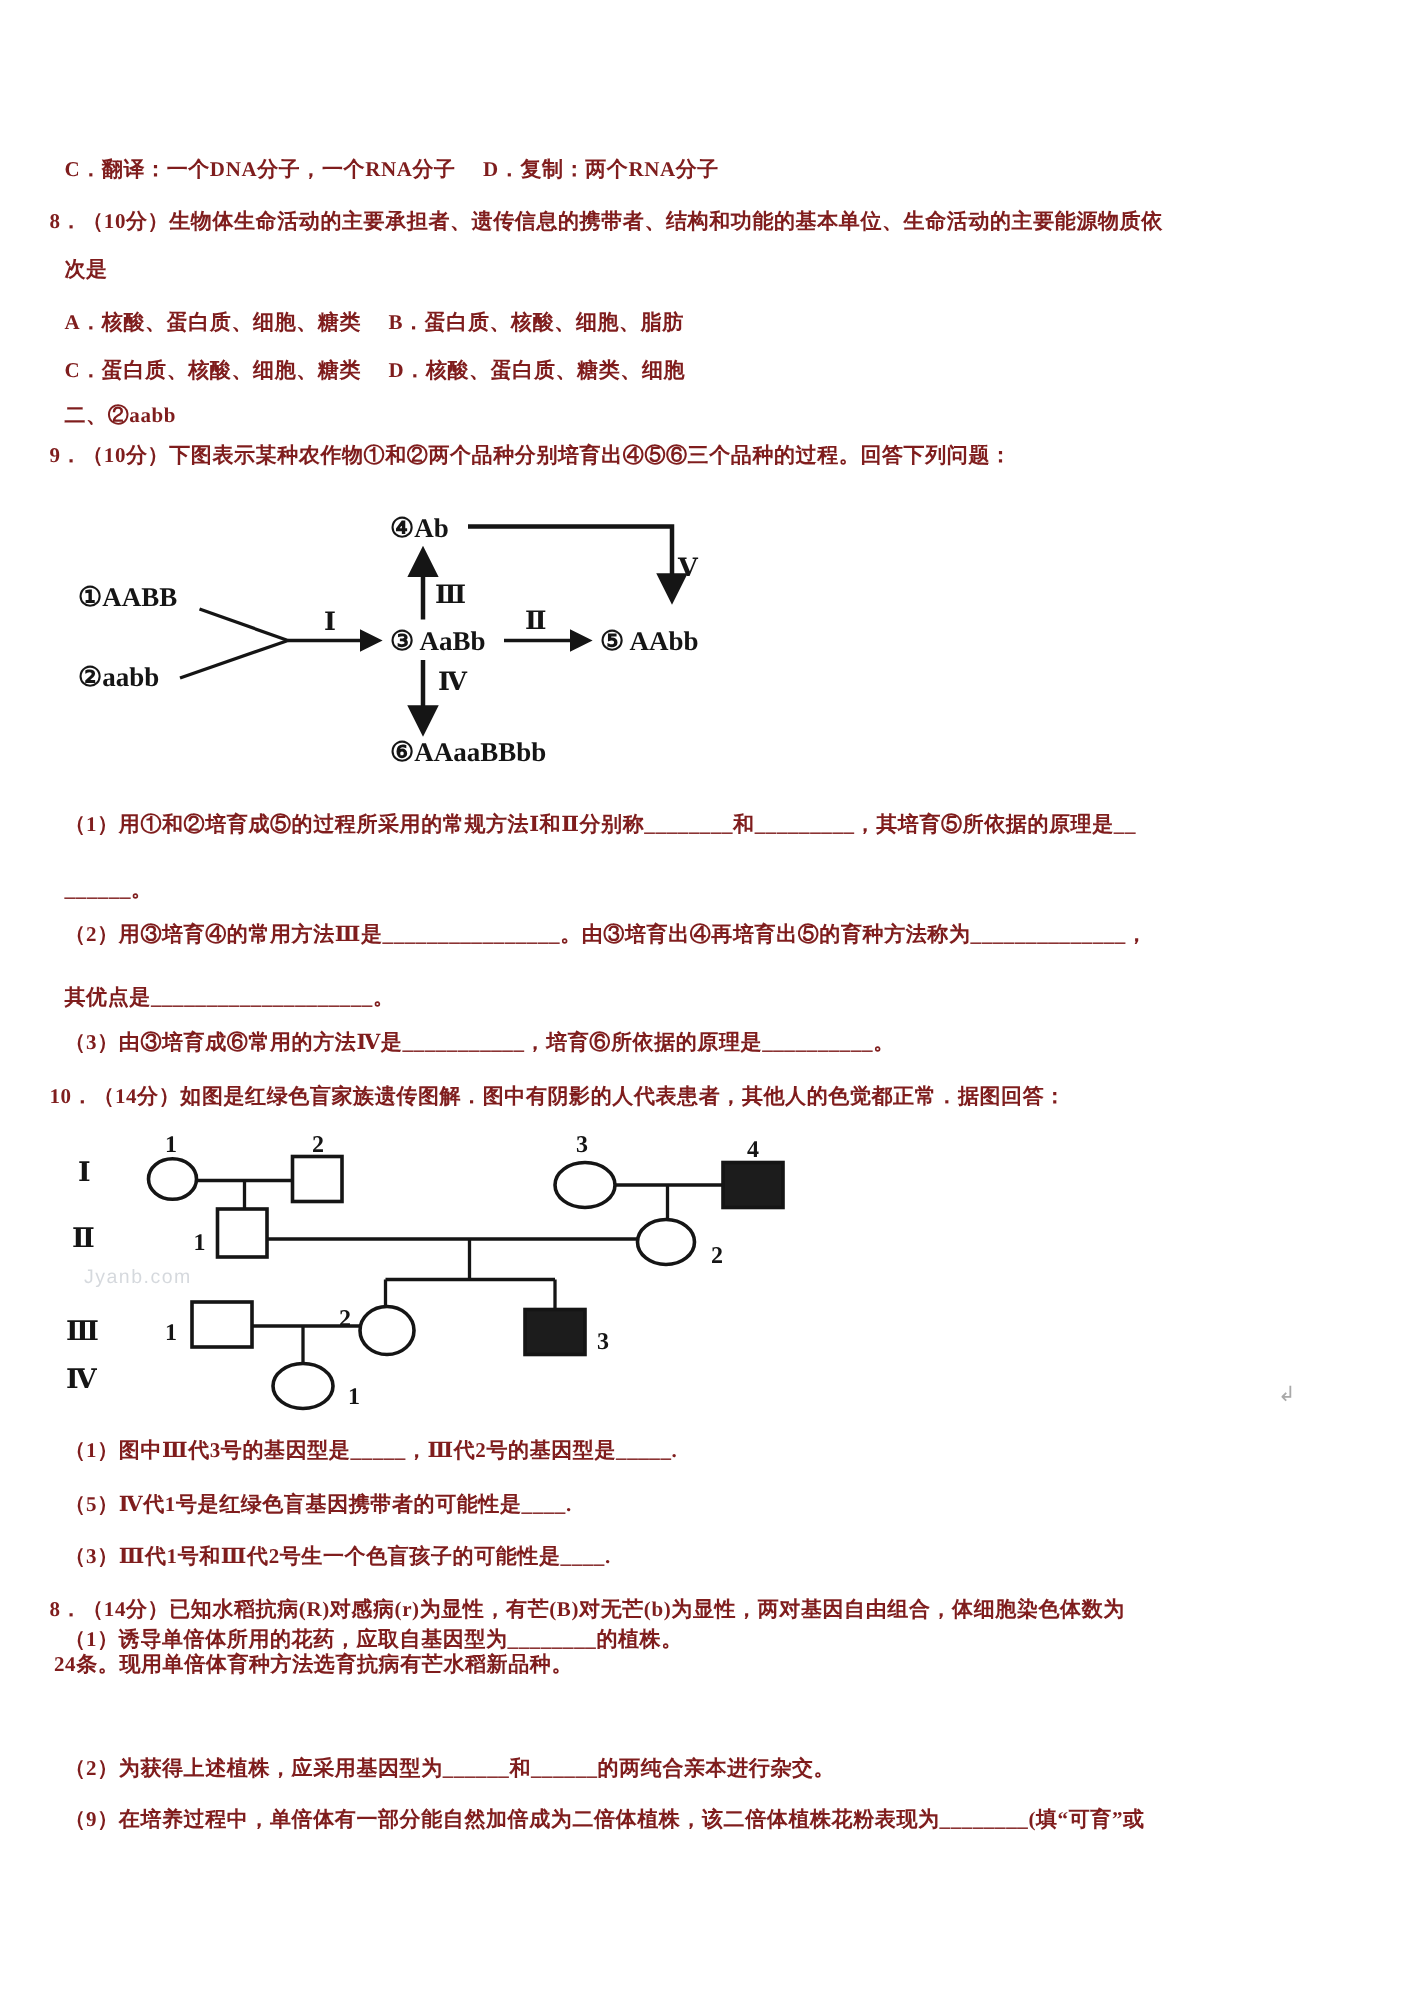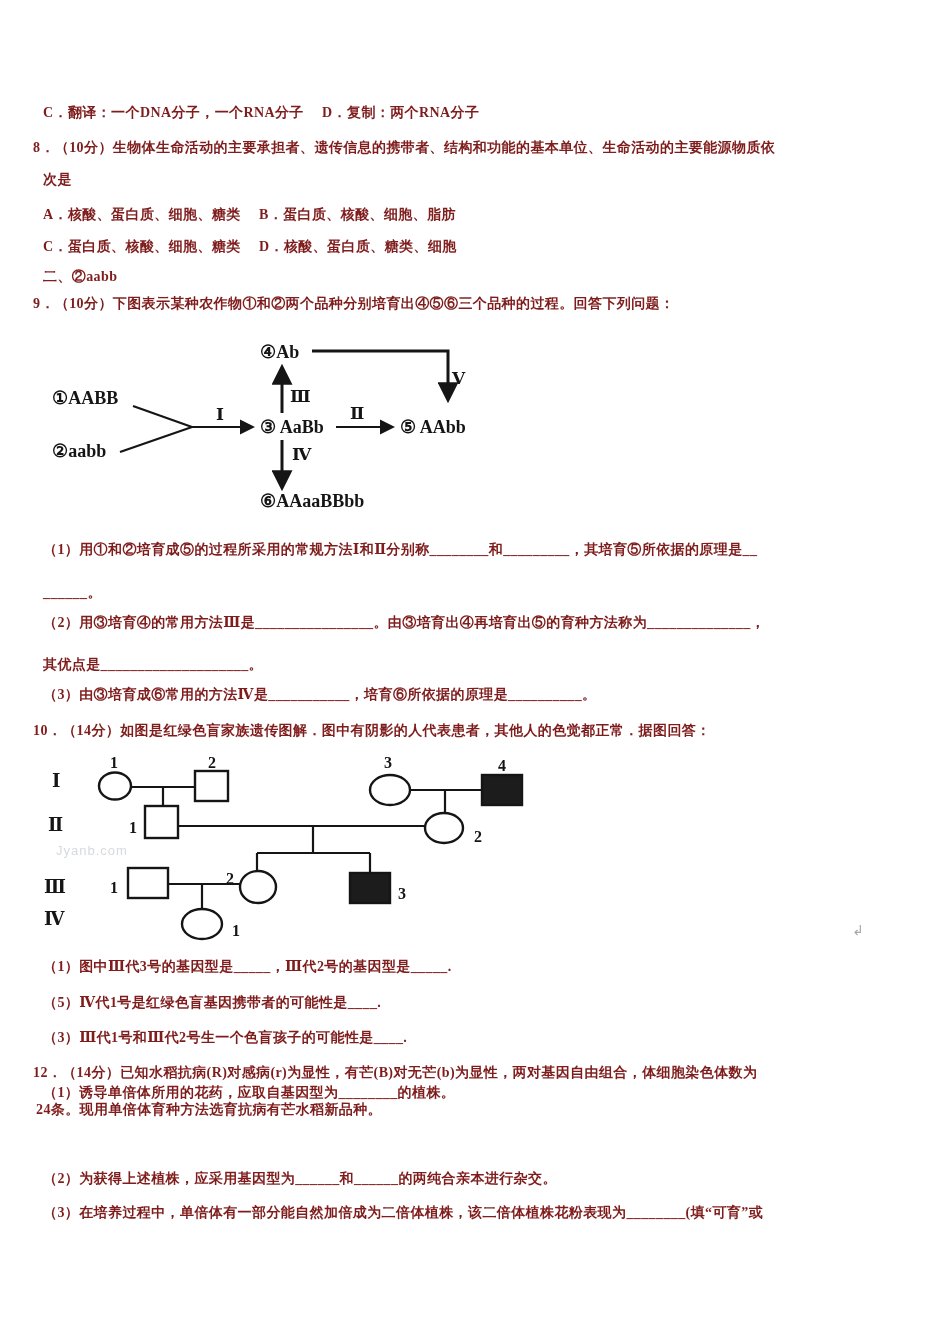--- a/index.html
+++ b/index.html
@@ -45,25 +45,25 @@
 <div class="line" style="left:33px;top:295px">9．（10分）下图表示某种农作物①和②两个品种分别培育出④⑤⑥三个品种的过程。回答下列问题：</div>
 <div class="line" style="left:43px;top:541px">（1）用①和②培育成⑤的过程所采用的常规方法Ⅰ和Ⅱ分别称________和_________，其培育⑤所依据的原理是__</div>
 <div class="line" style="left:43px;top:584px">______。</div>
 <div class="line" style="left:43px;top:614px">（2）用③培育④的常用方法Ⅲ是________________。由③培育出④再培育出⑤的育种方法称为______________，</div>
 <div class="line" style="left:43px;top:656px">其优点是____________________。</div>
 <div class="line" style="left:43px;top:686px">（3）由③培育成⑥常用的方法Ⅳ是___________，培育⑥所依据的原理是__________。</div>
 <div class="line" style="left:33px;top:722px">10．（14分）如图是红绿色盲家族遗传图解．图中有阴影的人代表患者，其他人的色觉都正常．据图回答：</div>
 <div class="line" style="left:43px;top:958px">（1）图中Ⅲ代3号的基因型是_____，Ⅲ代2号的基因型是_____.</div>
 <div class="line" style="left:43px;top:994px">（5）Ⅳ代1号是红绿色盲基因携带者的可能性是____.</div>
 <div class="line" style="left:43px;top:1029px">（3）Ⅲ代1号和Ⅲ代2号生一个色盲孩子的可能性是____.</div>
-<div class="line" style="left:33px;top:1064px">12．（14分）已知水稻抗病(R)对感病(r)为显性，有芒(B)对无芒(b)为显性，两对基因自由组合，体细胞染色体数为</div>
+<div class="line" style="left:33px;top:1064px">8．（14分）已知水稻抗病(R)对感病(r)为显性，有芒(B)对无芒(b)为显性，两对基因自由组合，体细胞染色体数为</div>
 <div class="line" style="left:36px;top:1101px">24条。现用单倍体育种方法选育抗病有芒水稻新品种。</div>
 <div class="line" style="left:43px;top:1084px">（1）诱导单倍体所用的花药，应取自基因型为________的植株。</div>
 <div class="line" style="left:43px;top:1170px">（2）为获得上述植株，应采用基因型为______和______的两纯合亲本进行杂交。</div>
-<div class="line" style="left:43px;top:1204px">（3）在培养过程中，单倍体有一部分能自然加倍成为二倍体植株，该二倍体植株花粉表现为________(填“可育”或</div>
+<div class="line" style="left:43px;top:1204px">（9）在培养过程中，单倍体有一部分能自然加倍成为二倍体植株，该二倍体植株花粉表现为________(填“可育”或</div>
 
 <svg class="diagram" style="left:40px;top:335px" width="470" height="185" viewBox="0 0 470 185">
   <defs>
     <marker id="arr" viewBox="0 0 10 10" refX="8" refY="5" markerWidth="7" markerHeight="7" orient="auto-start-reverse">
       <path d="M0,0 L10,5 L0,10 z" fill="#151515"></path>
     </marker>
   </defs>
 
   <line x1="93" y1="71" x2="152" y2="92" stroke="#151515" stroke-width="2.2"></line>
   <line x1="80" y1="117" x2="152" y2="92" stroke="#151515" stroke-width="2.2"></line>

